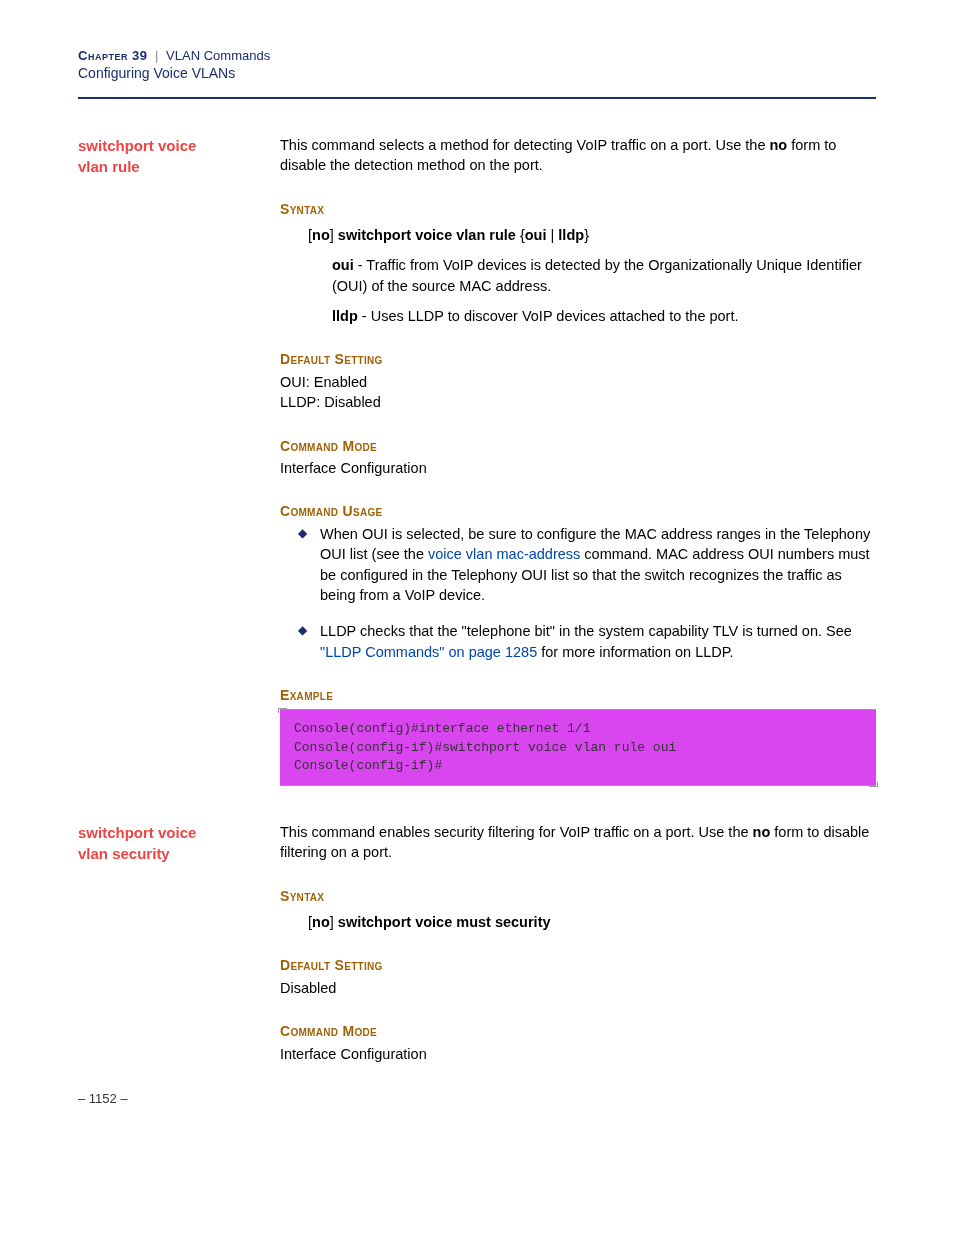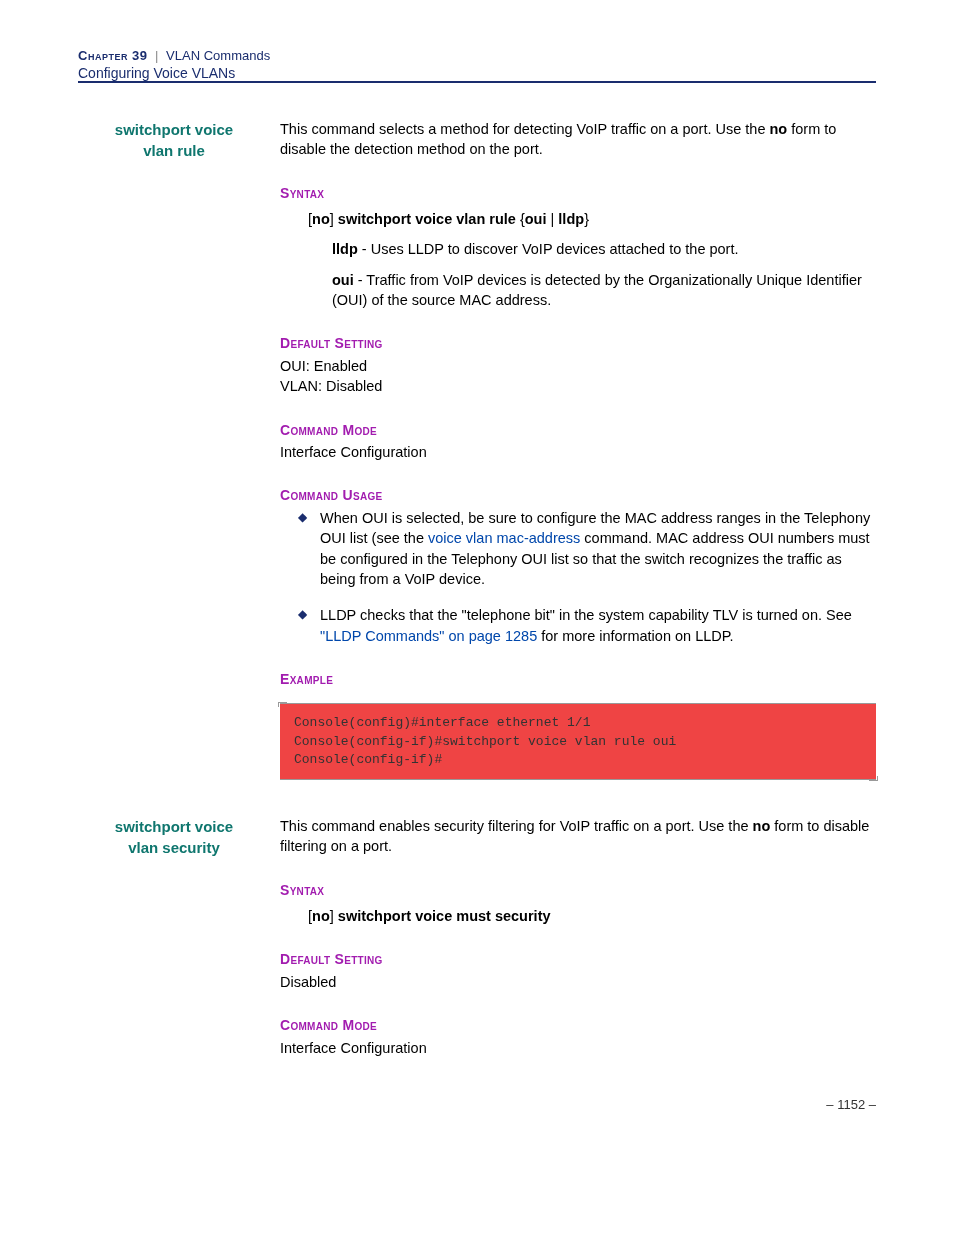--- a/index.html
+++ b/index.html
@@ -9,21 +9,21 @@
     font-size: 14.5px;
     color: #000;
     background: #fff;
     width: 954px;
   }
   .page {
     padding: 40px 78px 40px 78px;
   }
   .hdr {
     border-bottom: 2px solid #1a2d6e;
-    padding-bottom: 0;
+    padding-bottom: 16px;
     padding-top: 8px;
   }
   .hdr-line1 {
     font-size: 13px;
   }
   .chap {
     color: #1a2d6e;
     font-weight: bold;
     font-variant: small-caps;
     letter-spacing: 0.5px;
@@ -35,33 +35,33 @@
     color: #1a2d6e;
     margin-top: 2px;
   }
   .entry {
     display: flex;
     margin-top: 36px;
   }
   .sidehead {
     width: 192px;
     min-width: 192px;
-    text-align: center;
+    text-align: left;
     padding-right: 10px;
-    color: #0f766e;
+    color: #ef4444;
     font-weight: bold;
     font-size: 15px;
     line-height: 1.4;
   }
   .body {
     flex: 1;
     line-height: 1.4;
   }
   .sect-h {
-    color: #a21caf;
+    color: #a16207;
     font-weight: bold;
     font-variant: small-caps;
     letter-spacing: 0.3px;
     margin-top: 24px;
     margin-bottom: 2px;
     font-size: 14px;
   }
   .syntax-line { margin-left: 28px; margin-top: 6px; }
   .sub-desc { margin-left: 52px; margin-top: 10px; }
   .b { font-weight: bold; }
@@ -84,44 +84,44 @@
     font-size: 12px;
   }
   .link { color: #0047ab; }
   .codebox {
     border-top: 1.5px solid #999;
     border-bottom: 1.5px solid #999;
     padding: 10px 14px;
     font-family: "Courier New", monospace;
     font-size: 13px;
     white-space: pre;
-    margin-top: 14px;
-    background: #ef4444;
+    margin-top: 4px;
+    background: #d946ef;
     color: #333;
     position: relative;
   }
   .codebox::before {
     content: "";
     position: absolute;
     top: -2px; left: -2px;
     width: 8px; height: 4px;
     border-top: 1px solid #999;
     border-left: 1px solid #999;
   }
   .codebox::after {
     content: "";
     position: absolute;
     bottom: -2px; right: -2px;
     width: 8px; height: 4px;
     border-bottom: 1px solid #999;
     border-right: 1px solid #999;
   }
   .pagenum {
-    text-align: right;
-    margin-top: 39px;
+    text-align: left;
+    margin-top: 27px;
     font-size: 13px;
     color: #333;
   }
 </style>
 </head>
 <body>
 
 <div class="page">
 
   <div class="hdr">
@@ -139,29 +139,29 @@
       <span>vlan rule</span>
     </div>
     <div class="body">
       <span>This command selects a method for detecting VoIP traffic on a port. Use the </span><span class="b">no</span><span> form to disable the detection method on the port.</span>
 
       <div class="sect-h">Syntax</div>
       <div class="syntax-line">
         <span>[</span><span class="b">no</span><span>] </span><span class="b">switchport voice vlan rule</span><span> {</span><span class="b">oui</span><span> | </span><span class="b">lldp</span><span>}</span>
       </div>
       <div class="sub-desc">
+        <span class="b">oui</span><span> - Traffic from VoIP devices is detected by the Organizationally Unique Identifier (OUI) of the source MAC address.</span>
+      </div>
+      <div class="sub-desc">
         <span class="b">lldp</span><span> - Uses LLDP to discover VoIP devices attached to the port.</span>
-      </div>
-      <div class="sub-desc">
-        <span class="b">oui</span><span> - Traffic from VoIP devices is detected by the Organizationally Unique Identifier (OUI) of the source MAC address.</span>
       </div>
 
       <div class="sect-h">Default Setting</div>
       <div>OUI: Enabled</div>
-      <div>VLAN: Disabled</div>
+      <div>LLDP: Disabled</div>
 
       <div class="sect-h">Command Mode</div>
       <div>Interface Configuration</div>
 
       <div class="sect-h">Command Usage</div>
       <ul class="diamond">
         <li>
           <span>When OUI is selected, be sure to configure the MAC address ranges in the Telephony OUI list (see the </span><span class="link">voice vlan mac-address</span><span> command. MAC address OUI numbers must be configured in the Telephony OUI list so that the switch recognizes the traffic as being from a VoIP device.</span>
         </li>
         <li>

